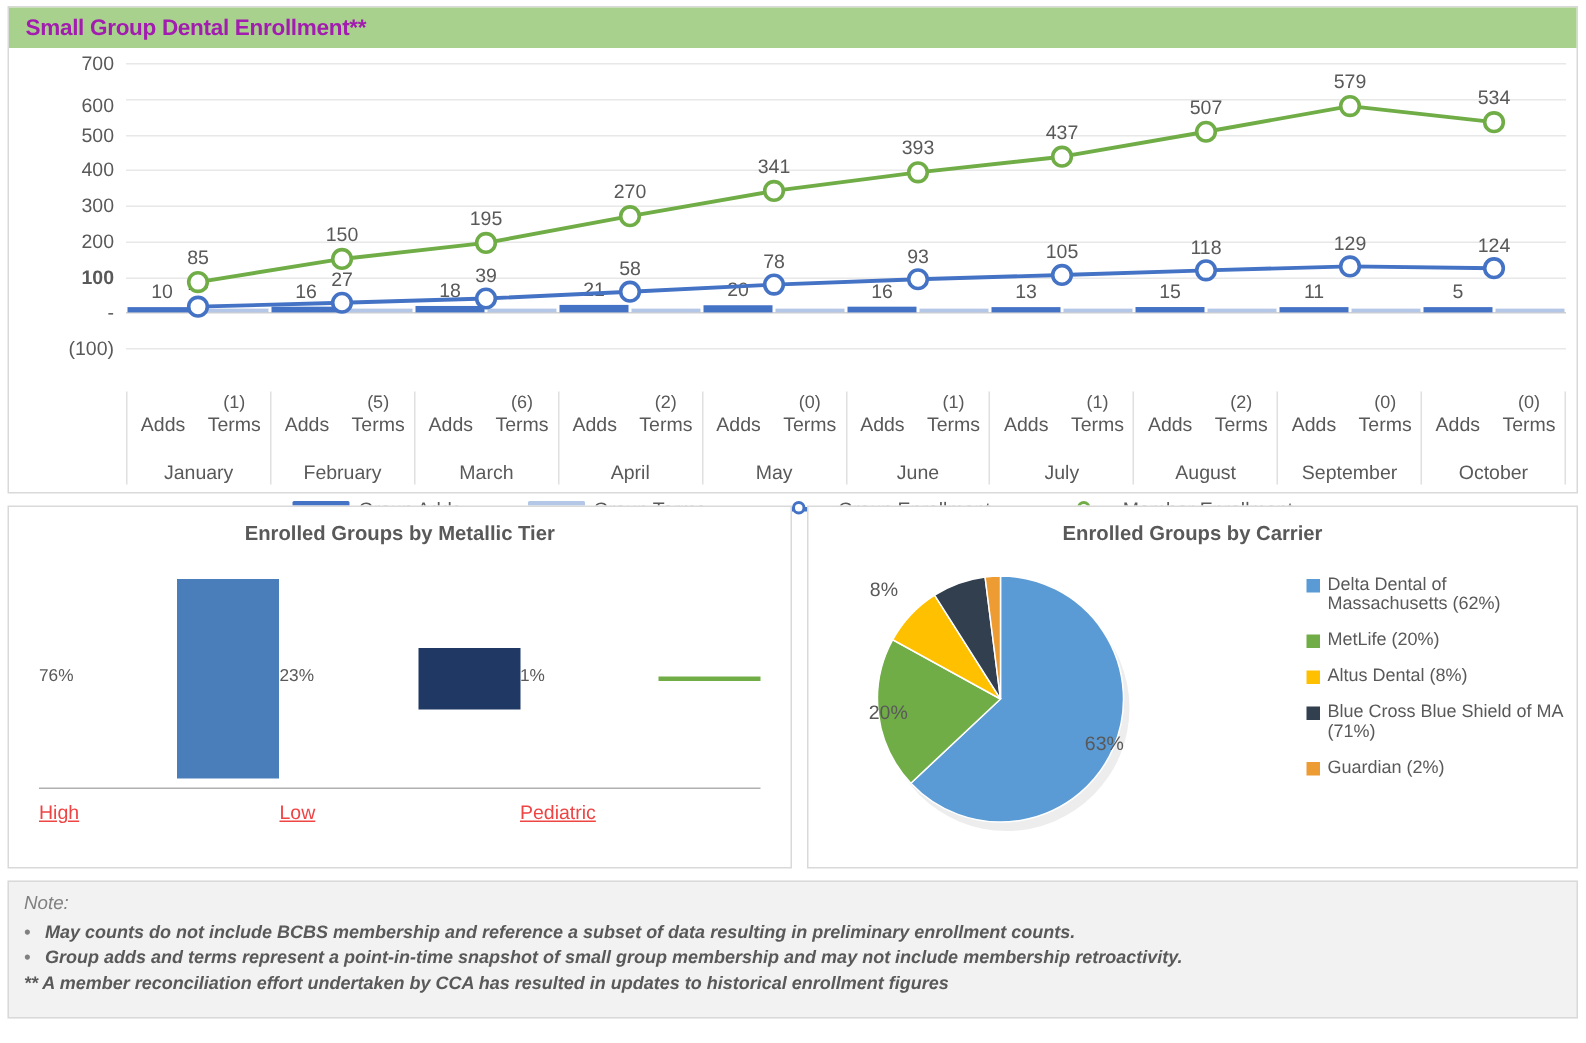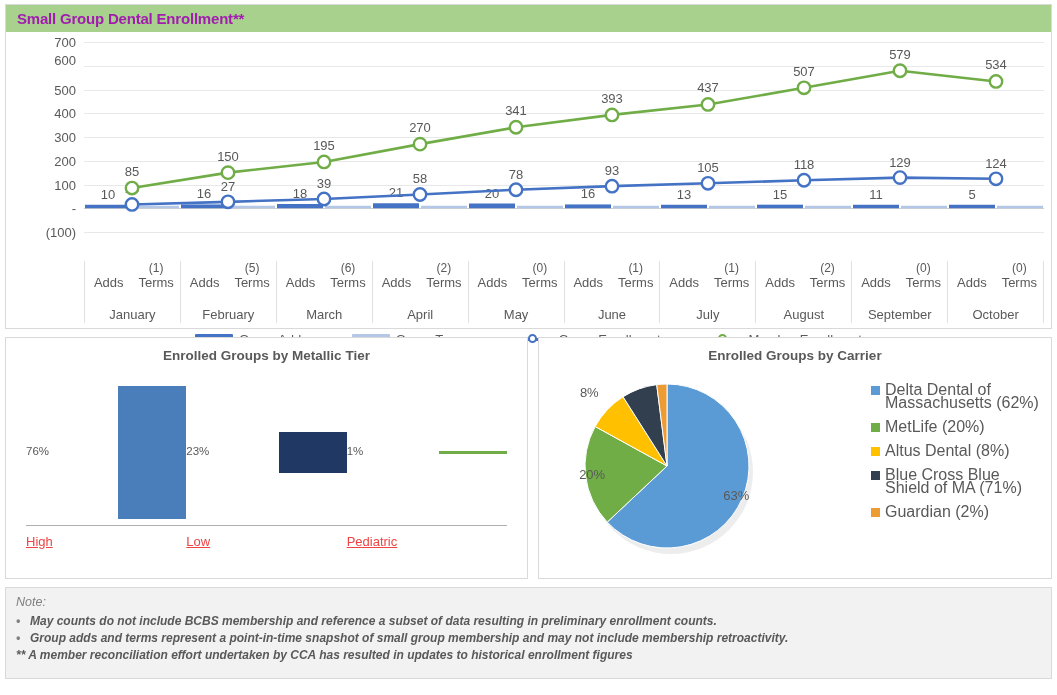--- a/index.html
+++ b/index.html
@@ -112,21 +112,21 @@
 
   
   .piewrap{position:relative;width:100%;height:205px;}
   .pie-svg{position:absolute;left:18px;top:8px;}
   .pie-legend{
     position:absolute;right:8px;top:20px;width:172px;
     display:flex;flex-direction:column;
   }
   .ple{display:flex;align-items:flex-start;gap:5px;margin-bottom:11px;}
   .pswatch{width:9px;height:9px;flex:0 0 9px;margin-top:3px;}
-  .ptext{font-size:16px;color:#595959;line-height:13px;}
+  .ptext{font-size:12px;color:#595959;line-height:13px;}
 
   
   .note{
     margin-top:8px;width:1047px;height:92px;
     border:1px solid #d9d9d9;background:#f2f2f2;
     box-sizing:border-box;padding:7px 10px;
   }
   .note-title{font-size:12.5px;font-style:italic;color:#808080;margin-bottom:4px;}
   .note-line{
     font-size:12px;font-style:italic;font-weight:bold;color:#595959;
@@ -143,26 +143,26 @@
 <div class="page">
 
   <div class="panel panel-top">
     <div class="banner">
       <span class="banner-title">Small Group Dental Enrollment**</span>
     </div>
 
     <div class="combo">
       <div id="ylabels">
           <div class="ylab" style="top: 10px;">700</div>
-          <div class="ylab" style="top: 28px;">600</div>
+          <div class="ylab" style="top: 38px;">600</div>
           <div class="ylab" style="top: 57.5px;">500</div>
           <div class="ylab" style="top: 81.25px;">400</div>
           <div class="ylab" style="top: 105px;">300</div>
           <div class="ylab" style="top: 128.75px;">200</div>
-          <div class="ylab" style="top: 152.5px;">100</div>
+          <div class="ylab" style="top: 152.5px; font-weight: bold;">100</div>
           <div class="ylab" style="top: 176.25px;">-</div>
           <div class="ylab" style="top: 200px;">(100)</div>
         </div>
       <div id="gridlines">
           <div class="gridline" style="top: 10px;"></div>
           <div class="gridline" style="top: 33.75px;"></div>
           <div class="gridline" style="top: 57.5px;"></div>
           <div class="gridline" style="top: 81.25px;"></div>
           <div class="gridline" style="top: 105px;"></div>
           <div class="gridline" style="top: 128.75px;"></div>

